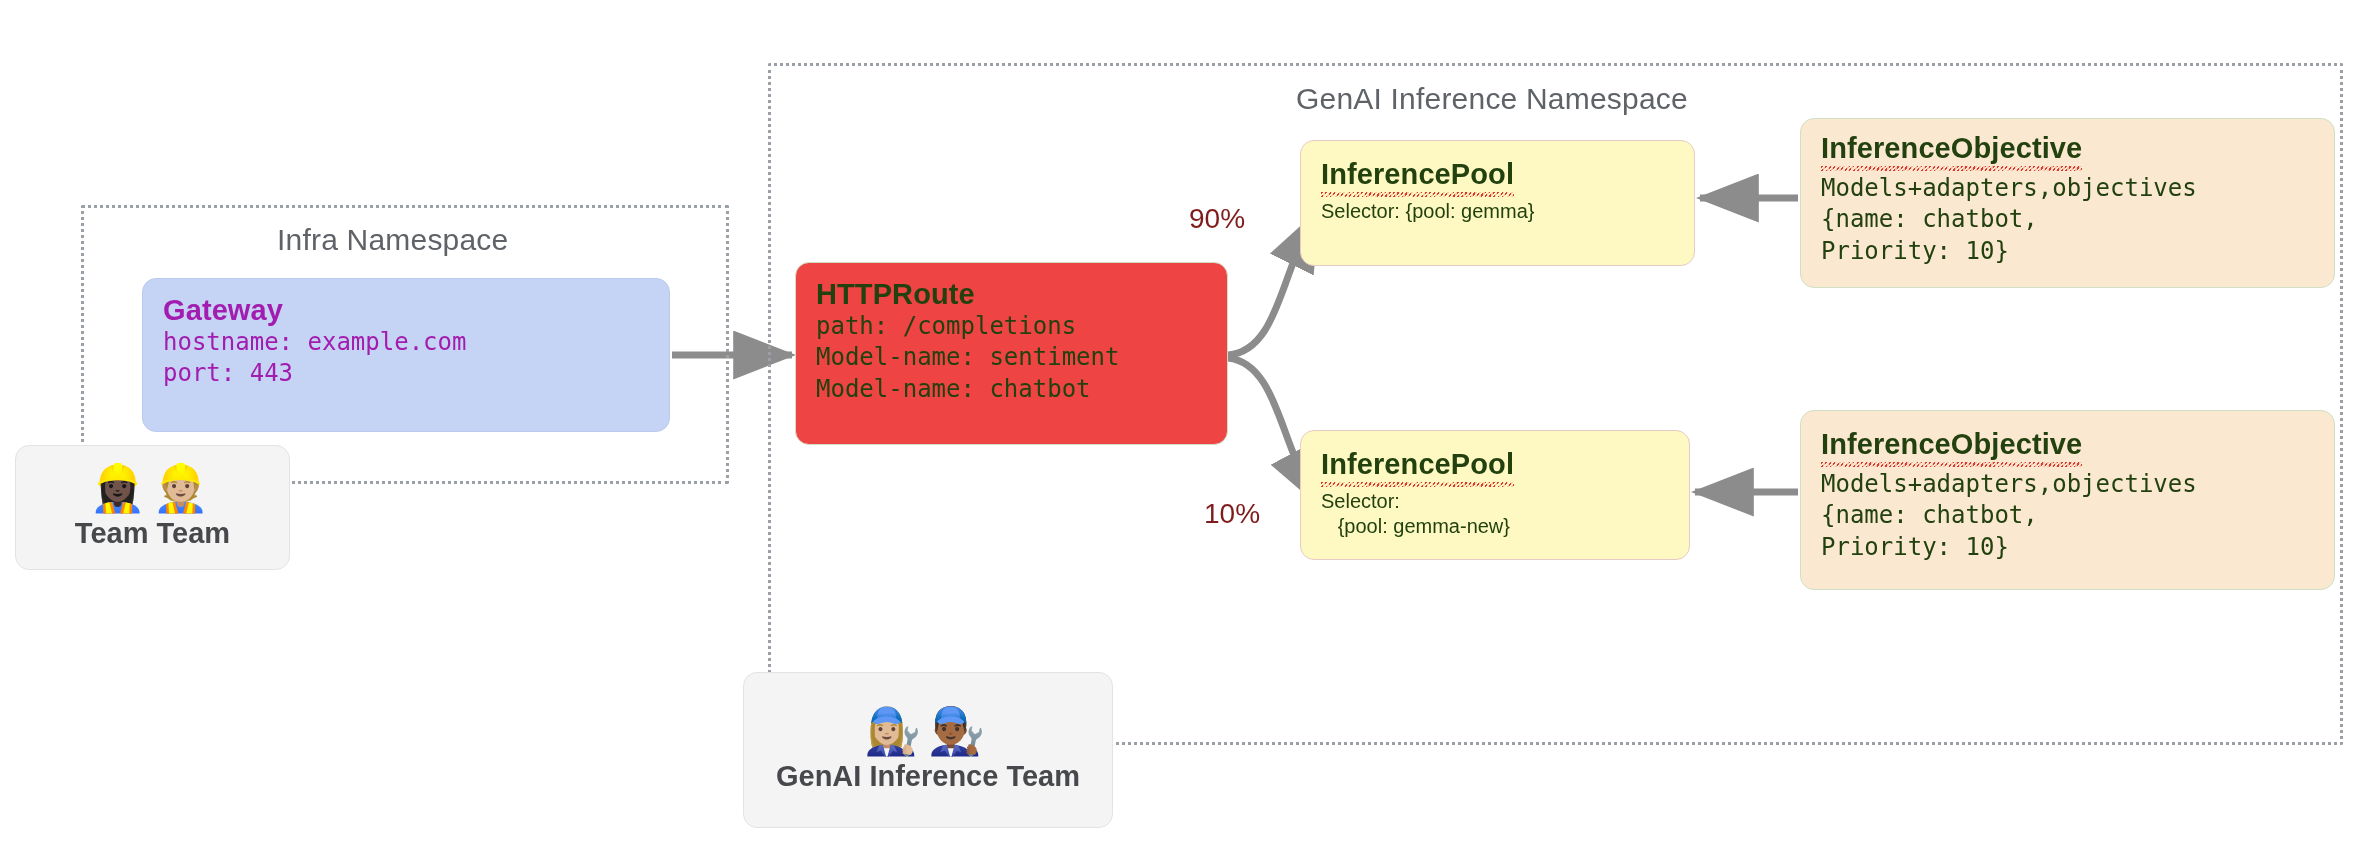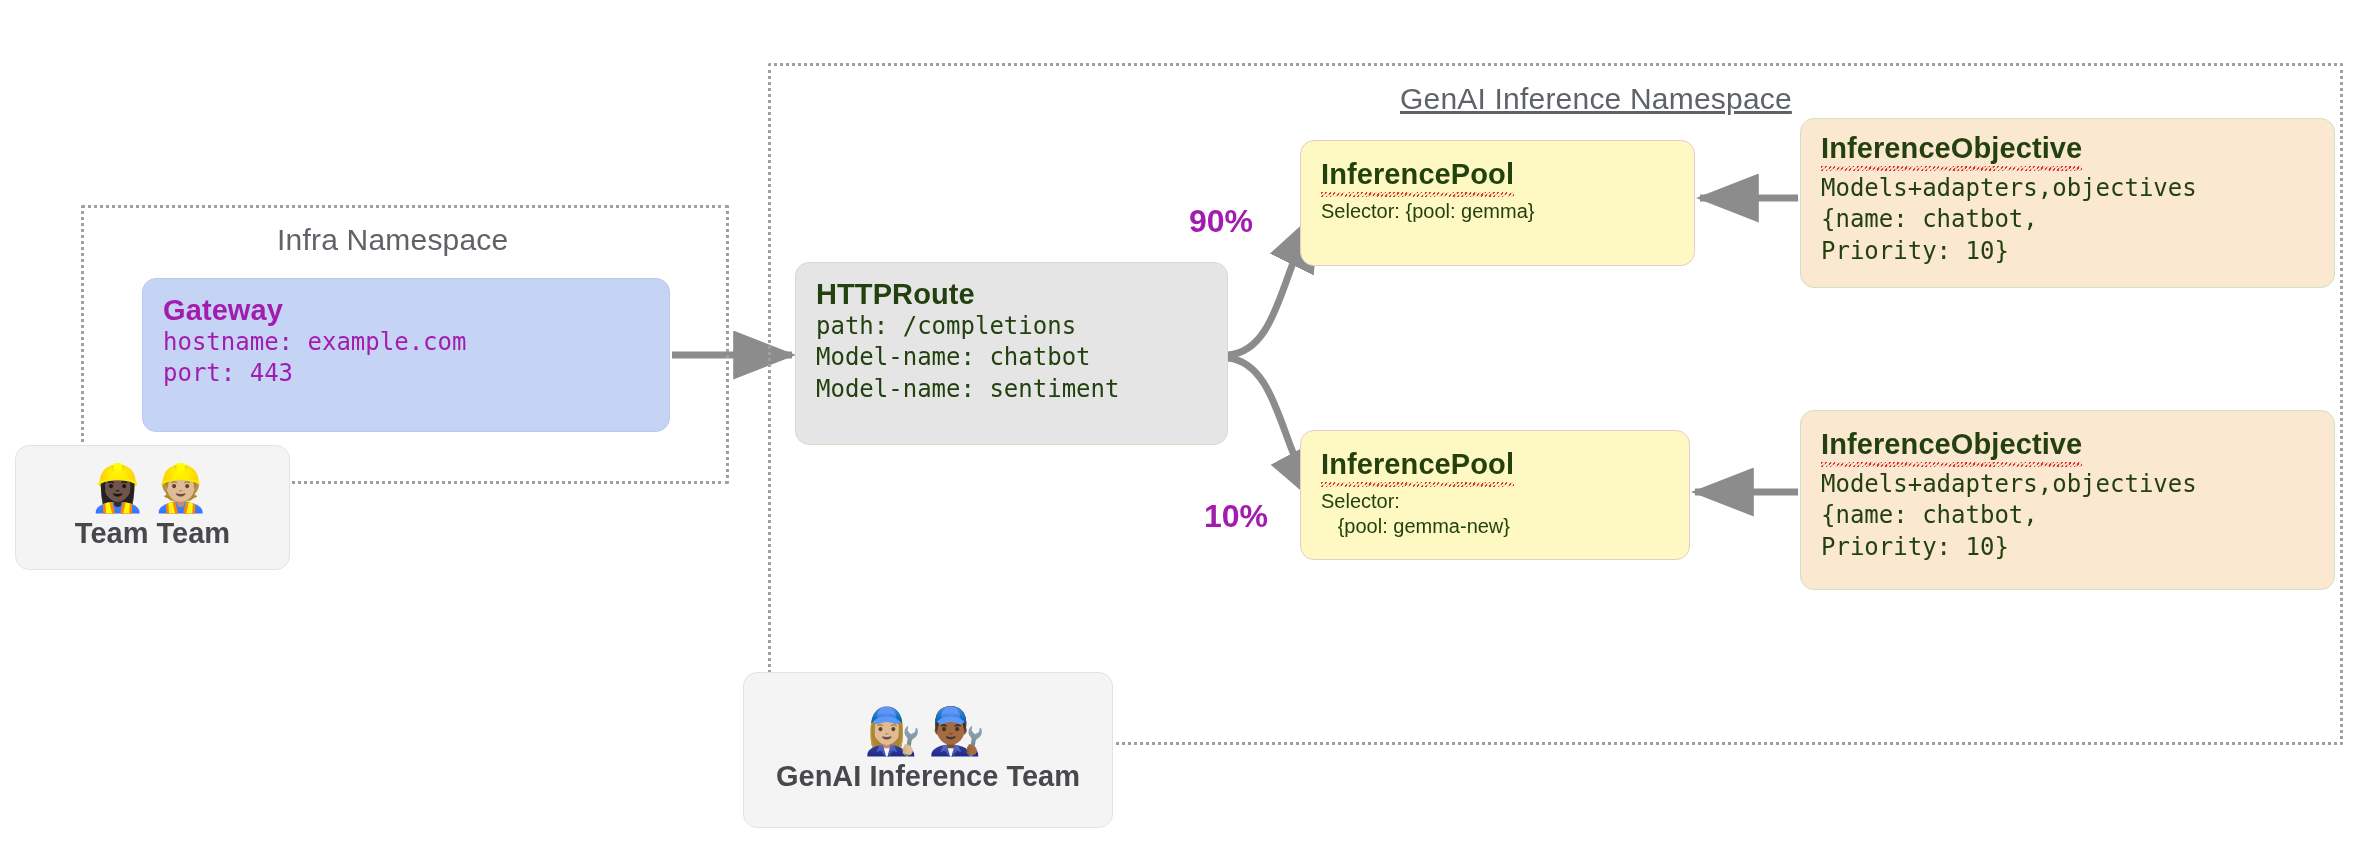--- a/index.html
+++ b/index.html
@@ -83,21 +83,21 @@
     opacity: .95;
   }
 
   .card-gateway {
     background: #c5d4f5;
     border: 1px solid #b9caf0;
   }
   .card-gateway .title, .card-gateway .mono { color: #a21caf; }
 
   .card-route {
-    background: #e5e5e5;
+    background: #ef4444;
     border: 1px solid #cfe0c4;
   }
   .card-route .title, .card-route .mono { color: #22410f; }
 
   .card-pool {
     background: #fef9c3;
     border: 1px solid #e8cbc7;
   }
   .card-pool .title, .card-pool .sans { color: #22410f; }
 
@@ -128,23 +128,23 @@
   .team .team-label {
     font-size: 29px;
     font-weight: bold;
     color: #46484b;
     white-space: nowrap;
   }
 
   
   .edge-label {
     position: absolute;
-    color: #a21caf;
-    font-weight: bold;
-    font-size: 32px;
+    color: #7f1d1d;
+    font-weight: normal;
+    font-size: 28px;
     white-space: nowrap;
   }
 
   svg.wires {
     position: absolute;
     left: 0; top: 0;
     width: 2373px;
     height: 858px;
     pointer-events: none;
   }
@@ -180,27 +180,27 @@
     <div class="mono">hostname: example.com</div>
     <div class="mono">port: 443</div>
   </div>
 
   <div class="team" style="left:15px; top:445px; width:275px; height:125px;">
     <div class="emojis">👷🏿‍♀️👷🏼</div>
     <div class="team-label">Team Team</div>
   </div>
 
   <div class="namespace" style="left:768px; top:63px; width:1575px; height:682px;"></div>
-  <div class="ns-title" style="left:1400px; top:82px;text-decoration:underline;">GenAI Inference Namespace</div>
+  <div class="ns-title" style="left:1296px; top:82px;">GenAI Inference Namespace</div>
 
   <div class="card card-route" style="left:795px; top:262px; width:433px; height:183px;">
     <div class="title">HTTPRoute</div>
     <div class="mono">path: /completions</div>
+    <div class="mono">Model-name: sentiment</div>
     <div class="mono">Model-name: chatbot</div>
-    <div class="mono">Model-name: sentiment</div>
   </div>
 
   <div class="edge-label" style="left:1189px; top:203px;">90%</div>
   <div class="edge-label" style="left:1204px; top:498px;">10%</div>
 
   <div class="card card-pool" style="left:1300px; top:140px; width:395px; height:126px; padding-top:16px;">
     <div class="title squiggle">InferencePool</div>
     <div class="sans" style="margin-top:8px;">Selector: {pool: gemma}</div>
   </div>
 

